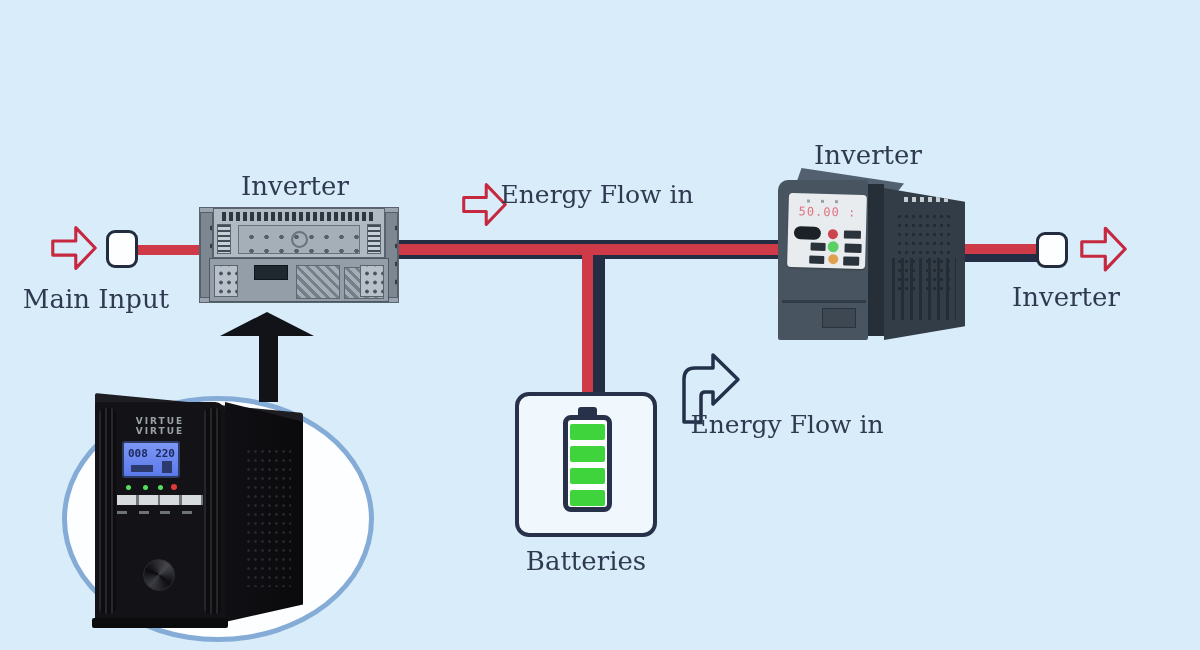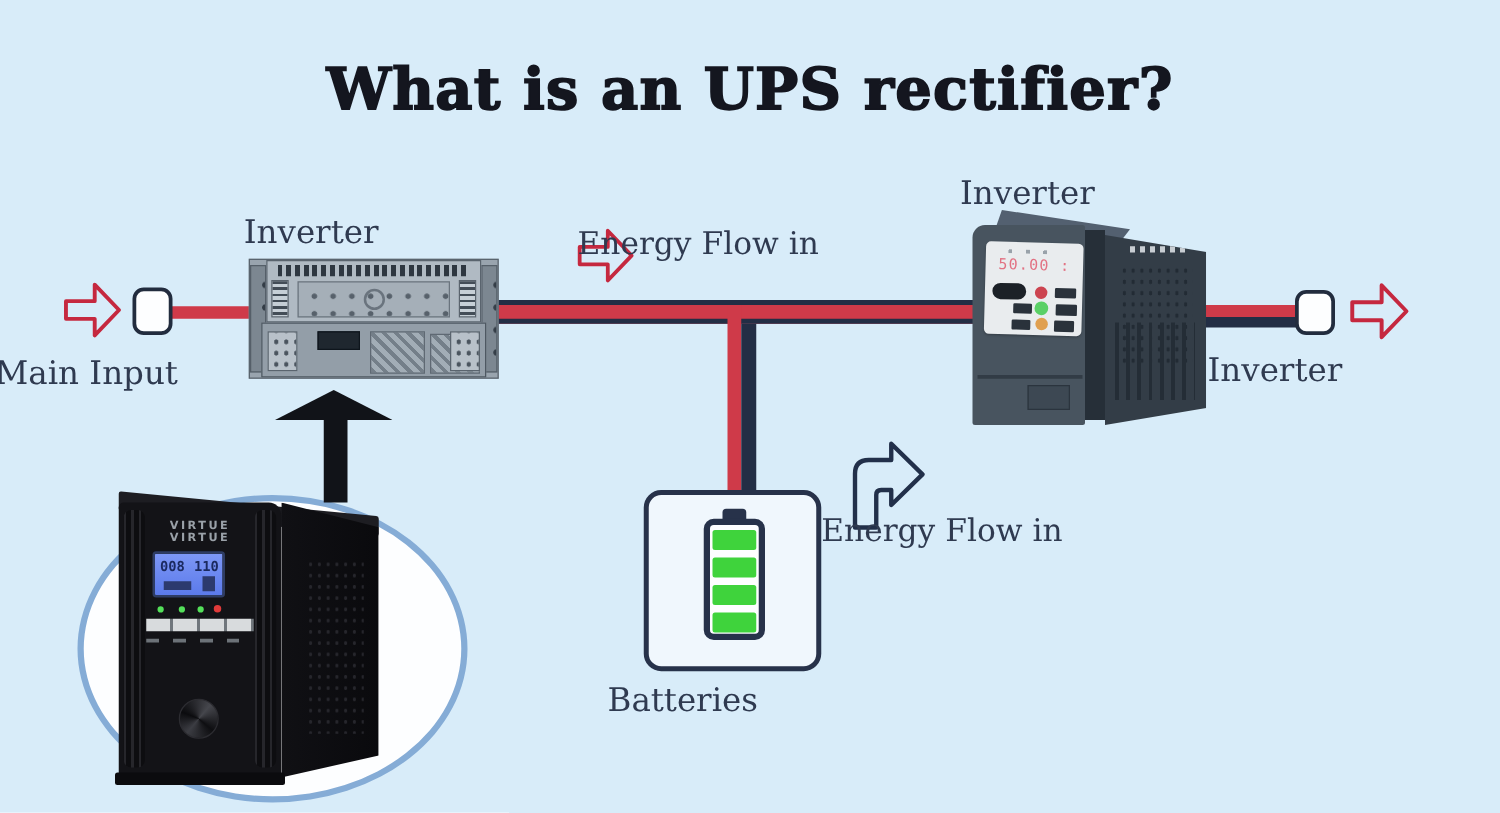--- a/index.html
+++ b/index.html
@@ -1,19 +1,19 @@
 <!DOCTYPE html>
 <html><head>
 <meta charset="utf-8">
 <style>
   html,body{margin:0;padding:0;}
   #stage{position:relative;width:1200px;height:650px;background:#d8ecf9;overflow:hidden;
          font-family:"DejaVu Serif",serif;}
   .abs{position:absolute;}
-  .label{position:absolute;color:#2f3a50;font-size:26px;text-align:left;line-height:28px;}
+  .label{position:absolute;color:#2f3a50;font-size:26px;text-align:center;line-height:28px;}
   #title{position:absolute;left:0;right:0;top:44px;text-align:center;color:#14161f;
          font-size:46px;font-weight:bold;letter-spacing:1px;-webkit-text-stroke:1.4px #14161f;}
   
   .seg-left{left:136px;top:245px;width:64px;height:10px;background:#cf3a49;}
   .seg-mid{left:397px;top:240px;width:395px;height:19px;background:#cf3a49;
            border-top:4px solid #232e45;border-bottom:4px solid #232e45;box-sizing:border-box;}
   .vert-red{left:582px;top:244px;width:11px;height:150px;background:#cf3a49;}
   .vert-navy{left:593px;top:259px;width:12px;height:135px;background:#232e45;}
   .seg-right{left:950px;top:244px;width:90px;height:18px;
              background:linear-gradient(180deg,#cf3a49 0 10px,#232e45 10px 100%);}
@@ -76,21 +76,20 @@
   .uparrow-head{left:220px;top:312px;width:94px;height:24px;background:#111318;
                 clip-path:polygon(50% 0,100% 100%,0 100%);}
   .uparrow-stem{left:259px;top:334px;width:19px;height:68px;background:#111318;}
   svg{position:absolute;overflow:visible;}
 </style>
 </head>
 <body>
 
 <div id="stage">
 
-  <div id="title">What is an UPS rectifier?</div>
 
   <div class="abs seg-mid"></div>
   <div class="abs vert-red"></div>
   <div class="abs vert-navy"></div>
   <div class="abs seg-left"></div>
   <div class="abs seg-right"></div>
 
   <svg style="left:51px;top:223px" width="46" height="50" viewBox="0 0 52 56">
     <path d="M2,20 L28,20 L28,5 L50,28 L28,51 L28,36 L2,36 Z" fill="none" stroke="#c5283f" stroke-width="3.5" stroke-linejoin="round"></path>
   </svg>
@@ -183,21 +182,21 @@
   </div>
   <div class="abs ups-front"></div>
   <div class="abs ups-grille" style="left:99px;"></div>
   <div class="abs ups-grille" style="left:204px;"></div>
   <div class="abs ups-brand">
     <div>VIRTUE</div>
     <div>VIRTUE</div>
   </div>
   <div class="abs ups-lcd">
     <span class="lcd-val" style="left:4px;">008</span>
-    <span class="lcd-val" style="right:3px;">110</span>
+    <span class="lcd-val" style="right:3px;">220</span>
     <div class="abs" style="left:7px;bottom:4px;width:22px;height:7px;background:#2c3a6e;"></div>
     <div class="abs" style="right:6px;bottom:3px;width:10px;height:12px;background:#2c3a6e;"></div>
   </div>
   <div class="inv-led abs" style="left:126px;top:485px;width:5px;height:5px;background:#54e05a;"></div>
   <div class="inv-led abs" style="left:143px;top:485px;width:5px;height:5px;background:#54e05a;"></div>
   <div class="inv-led abs" style="left:158px;top:485px;width:5px;height:5px;background:#54e05a;"></div>
   <div class="inv-led abs" style="left:171px;top:484px;width:6px;height:6px;background:#e03a3a;"></div>
   <div class="abs ups-strip"></div>
   <div class="abs ups-marks"></div>
   <div class="abs ups-logo"></div>

